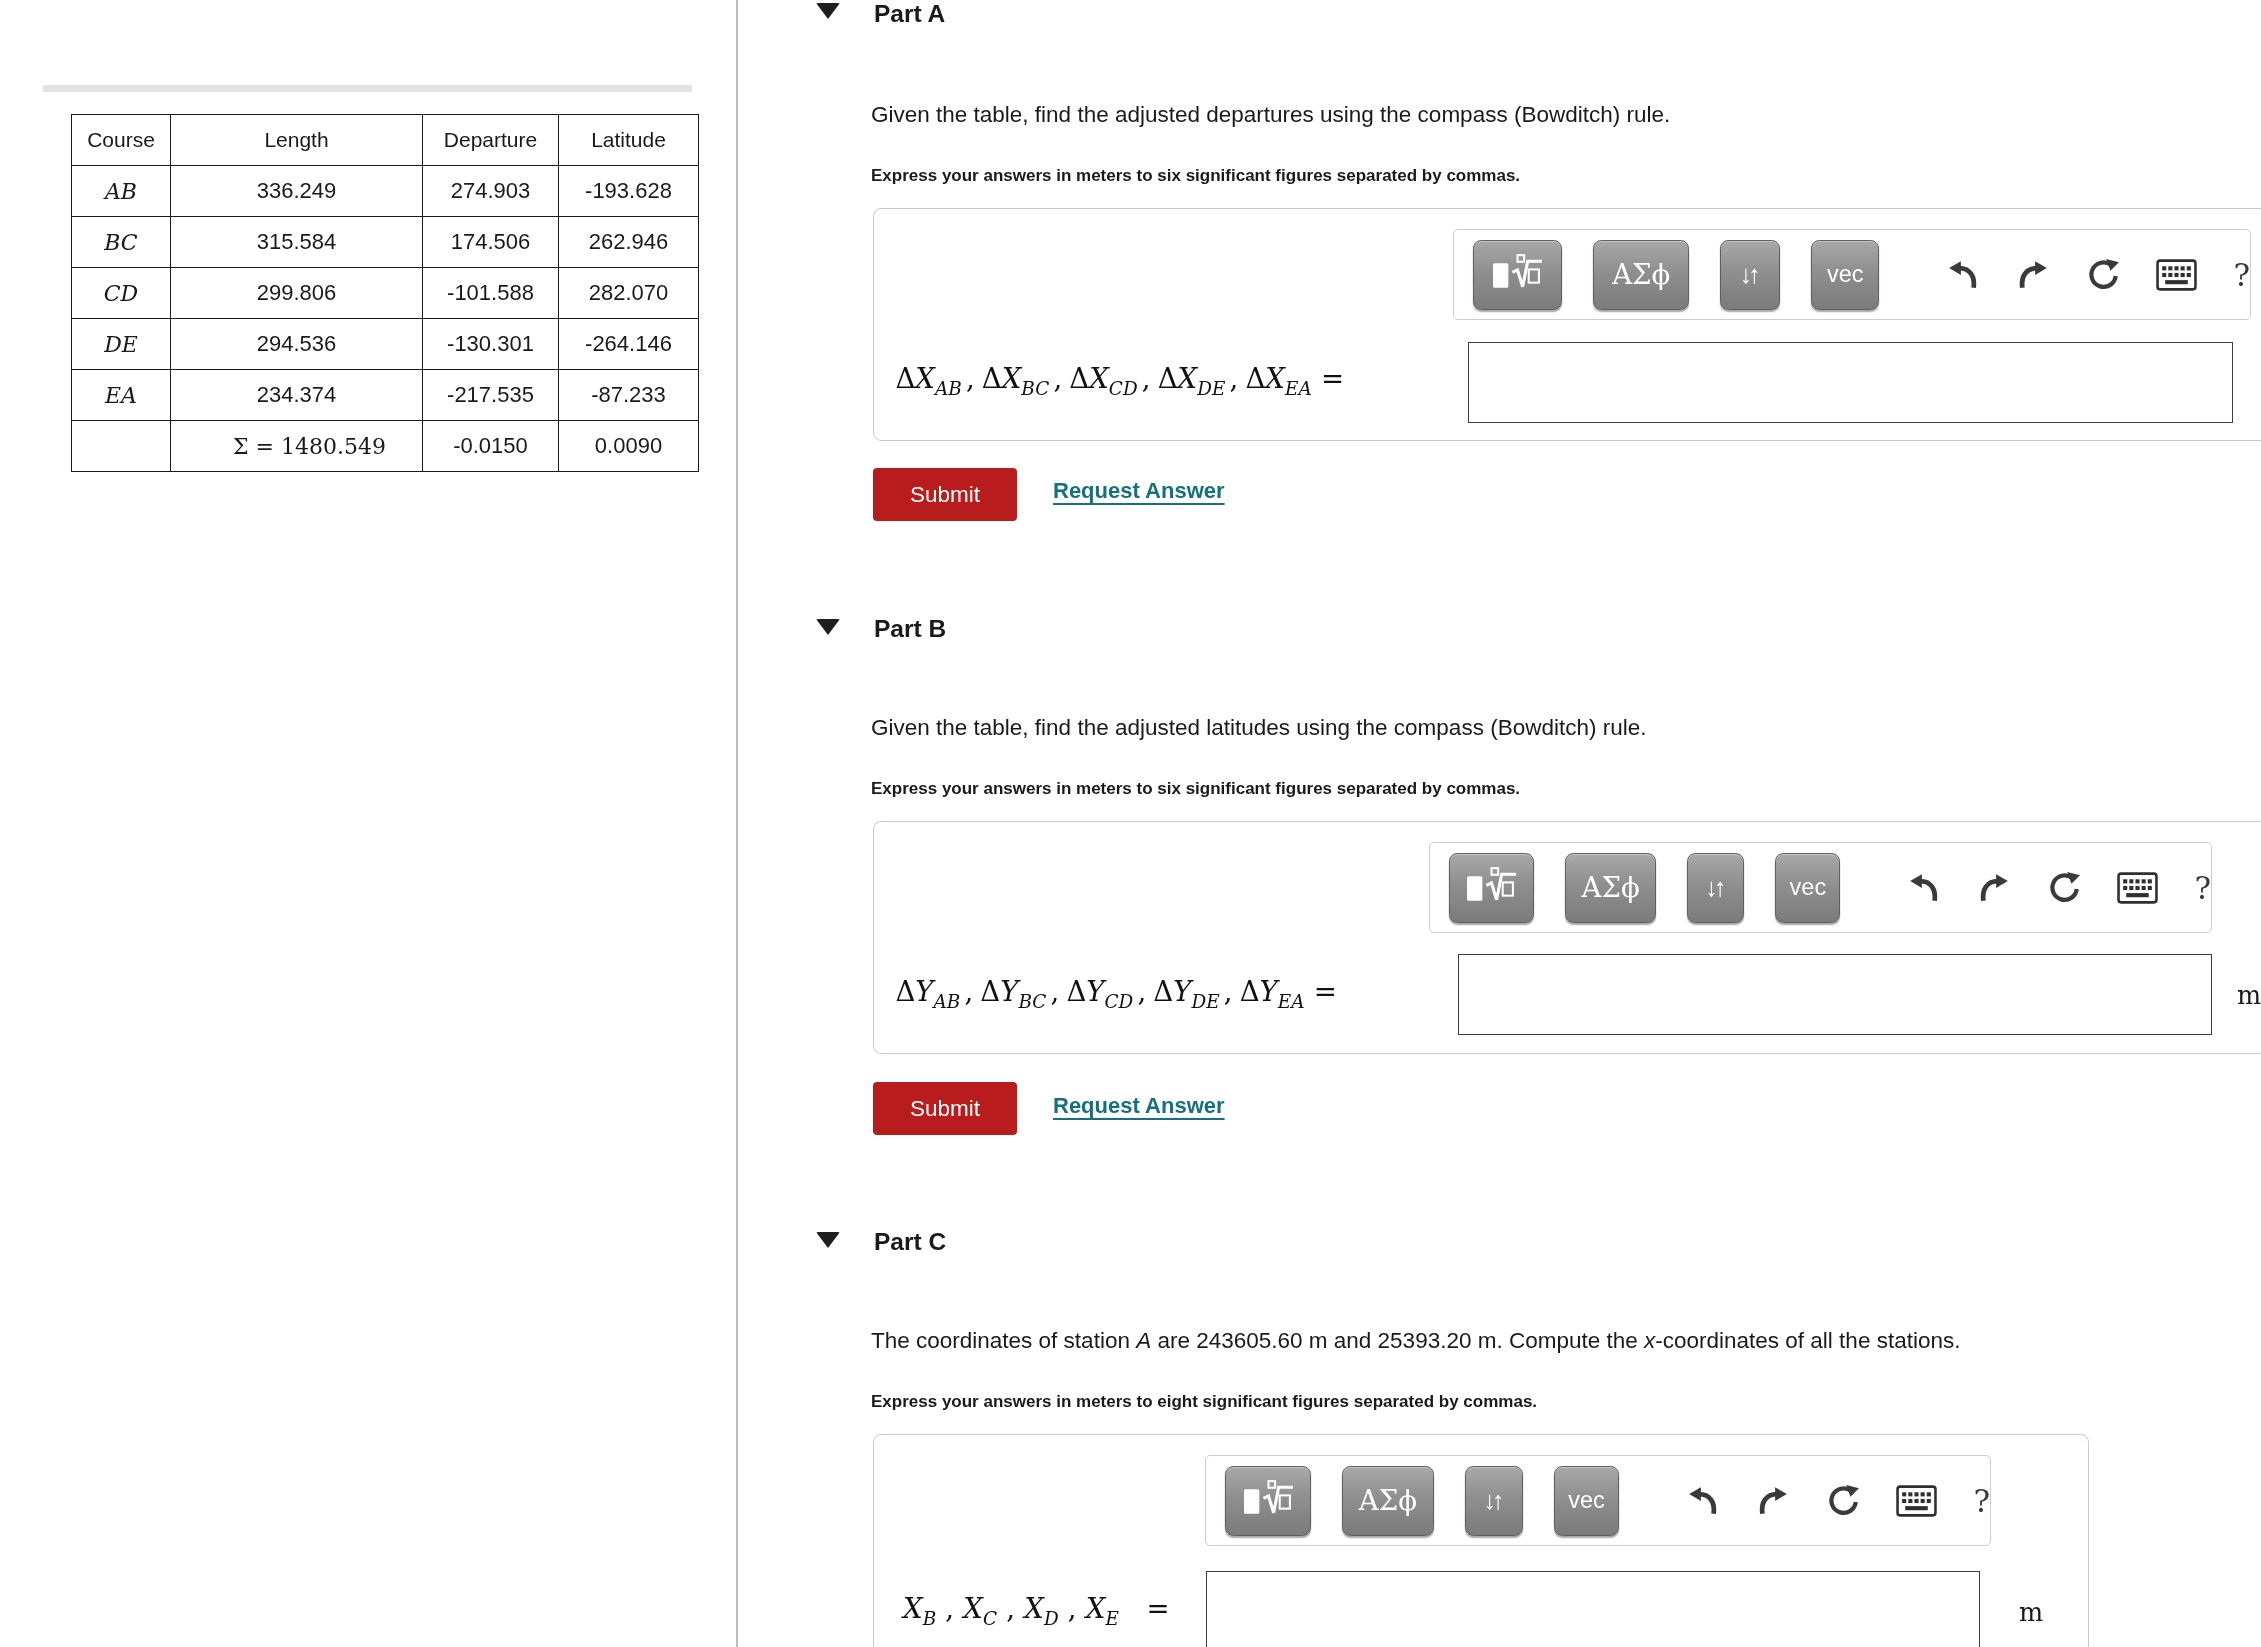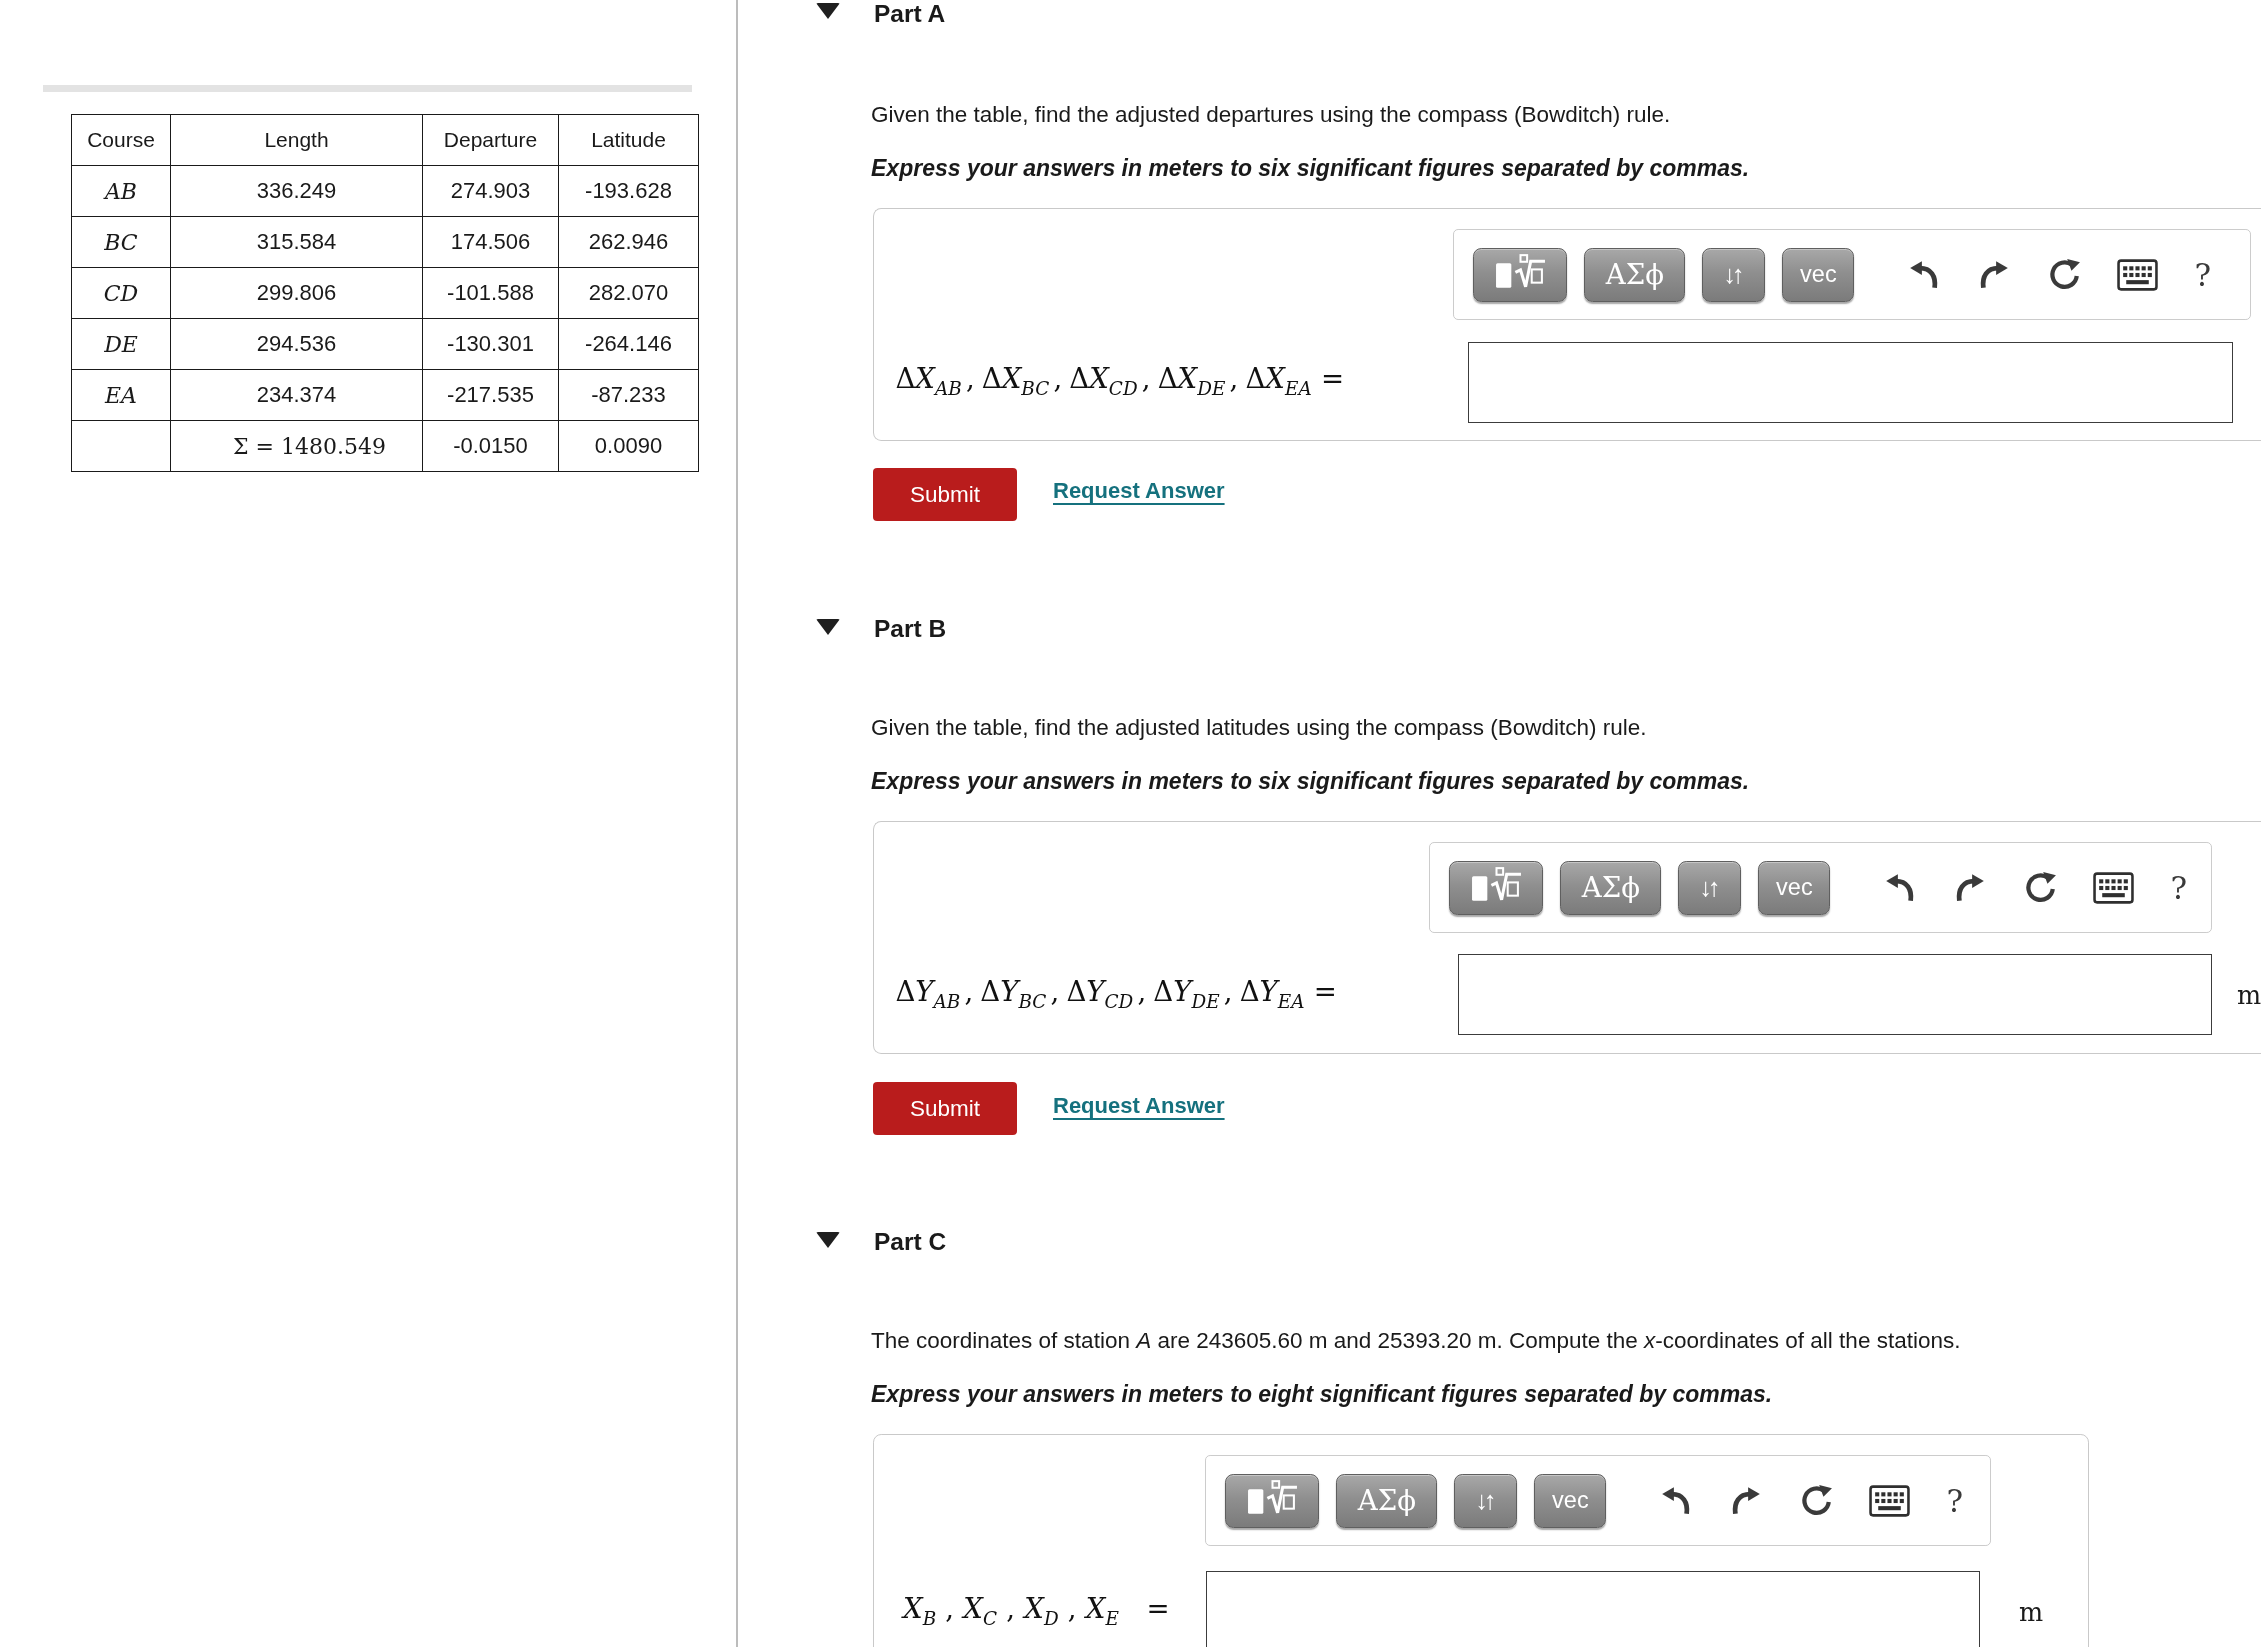--- a/index.html
+++ b/index.html
@@ -25,35 +25,35 @@
   #part-a{ top:0; } #part-b{ top:613px; } #part-c{ top:1226px; }
 
   .tri { position:absolute; left:816px; top:6.1px; width:0; height:0;
          border-left:12.8px solid transparent; border-right:12.8px solid transparent;
          border-top:16.3px solid #1f1f1f; border-radius:2px; }
   #part-a .tri{ top:3.1px; }
   .ptitle { position:absolute; left:874px; top:2px; font-size:24.5px; font-weight:bold; }
   #part-a .ptitle{ top:0; }
   .prompt { position:absolute; left:871px; top:102px; font-size:22.5px; }
   .prompt i { font-family:inherit; }
-  .instruction { position:absolute; left:871px; top:155px; font-size:23px; font-weight:bold;font-style:italic; }
+  .instruction { position:absolute; left:871px; top:166px; font-size:17px; font-weight:bold; }
 
   .panel { position:absolute; left:873px; top:208px; height:233px; background:#fff;
            border:1px solid #c9c9c9; border-radius:8.2px; }
   #part-a .panel{ width:1389px; border-right:none; border-radius:8.2px 0 0 8.2px; }
   #part-b .panel{ width:1389px; border-right:none; border-radius:8.2px 0 0 8.2px; }
   #part-c .panel{ width:1216px; height:306px; }
 
   
   .tbwrap { position:absolute; top:20.4px; height:91px; border:1px solid #cccccc; border-radius:5.1px;
             display:flex; align-items:center; padding-left:19.4px; background:#fff; }
   #part-a .tbwrap{ left:579px; width:798px; }
   #part-b .tbwrap{ left:555px; width:783px; }
   #part-c .tbwrap{ left:331px;  width:786px; }
-  .tbtn { height:54px; border:1px solid #5f5f5f; border-radius:8.2px; margin-right:17px;
+  .tbtn { height:70px; border:1px solid #5f5f5f; border-radius:8.2px; margin-right:31px;
           background:linear-gradient(180deg,#a8a8a8 0%,#8f8f8f 45%,#7b7b7b 100%);
           box-shadow:0 2px 1.5px rgba(0,0,0,0.35), inset 0 1px 0 rgba(255,255,255,0.35);
           color:#fff; display:flex; align-items:center; justify-content:center; cursor:pointer; }
   .tbtn.tmpl { width:94px; }
   .tbtn.greek{ width:101px; font-family:"DejaVu Serif", serif; font-size:27.6px; }
   .tbtn.updown{ width:63px; font-size:25.5px; letter-spacing:-4.1px; padding-right:4.1px; }
   .tbtn.vec { width:72px; font-size:23.5px; }
   .tico { margin-left:36px; display:flex; align-items:center; justify-content:center; cursor:pointer; }
   .tico.help { font-family:"DejaVu Serif", serif; font-size:31px; color:#3a3a3a; }
 

